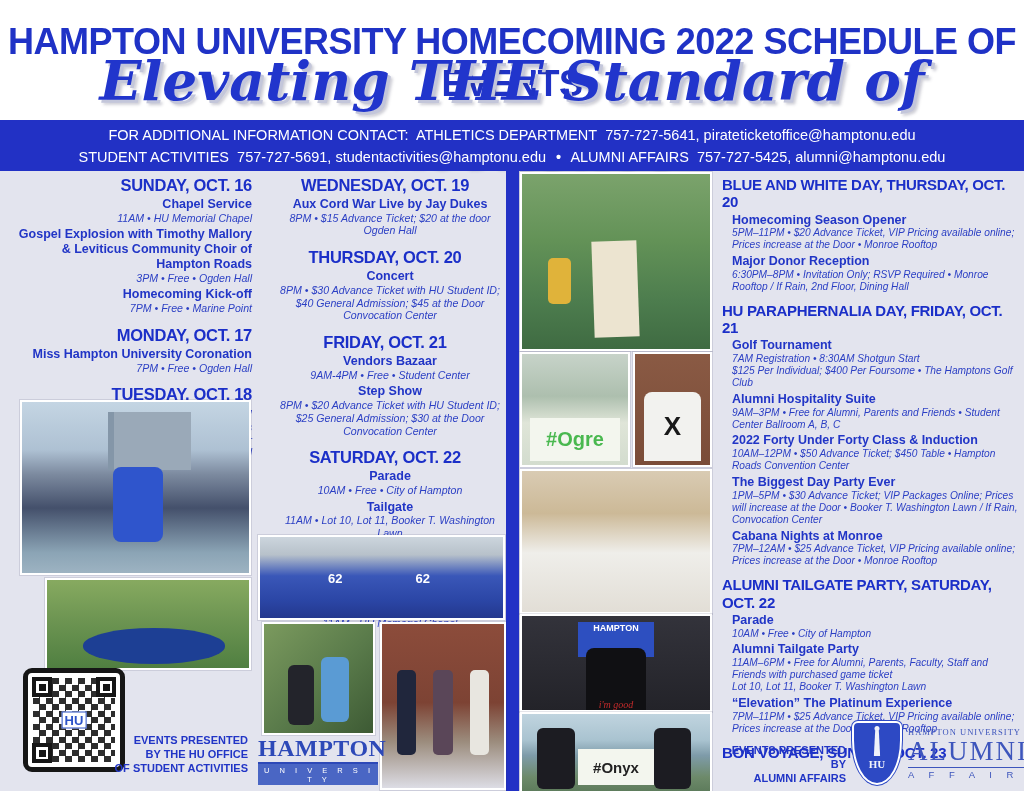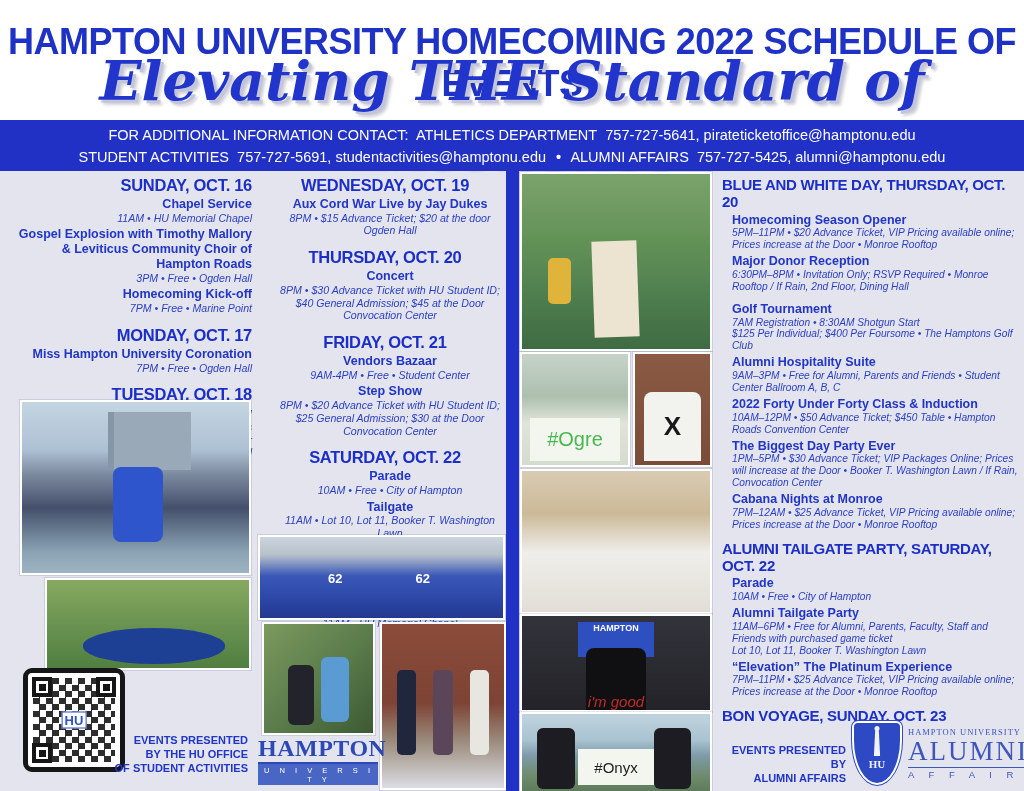--- a/index.html
+++ b/index.html
@@ -60,32 +60,32 @@
   .ph-walking .f1{left:12%;background:#20263c;}
   .ph-walking .f2{left:42%;background:#5a4658;}
   .ph-walking .f3{left:72%;background:#e8e6e0;}
   .ph-vintage{left:520px;top:172px;width:188px;height:175px;
      background:linear-gradient(180deg,#7ba36c 0%,#639257 38%,#4d7d4e 72%,#3f6b42 100%);}
   .ph-vintage .sign{position:absolute;left:38%;top:38%;width:24%;height:55%;background:#ece4d0;transform:rotate(-2deg);}
   .ph-vintage .y1{position:absolute;left:14%;top:48%;width:12%;height:26%;background:#e0b33a;border-radius:5px;}
   .ph-ogre{left:520px;top:352px;width:106px;height:111px;
      background:linear-gradient(180deg,#c7d3c9 0%,#adbfae 38%,#dfe5d8 62%,#d3dcce 100%);}
   .sign-card{position:absolute;left:8%;bottom:4%;width:84%;height:38%;background:#f3f6ee;
-     display:flex;align-items:center;justify-content:center;font-weight:normal;}
+     display:flex;align-items:center;justify-content:center;font-weight:bold;}
   .ph-ogre .sign-card{color:#49b84f;font-size:20px;}
   .ph-xshirt{left:633px;top:352px;width:75px;height:111px;background:linear-gradient(180deg,#8a5a44,#7a4c38);}
   .ph-xshirt .shirt{position:absolute;left:12%;top:34%;width:76%;height:62%;background:#f2f2ef;border-radius:8px 8px 0 0;
      display:flex;align-items:center;justify-content:center;color:#191919;font-weight:bold;font-size:26px;}
   .ph-whiteshirts{left:520px;top:469px;width:188px;height:141px;
      background:linear-gradient(180deg,#d9cbb3 0%,#ccb997 30%,#efeeea 58%,#e2ded6 100%);}
   .ph-tshirts{left:520px;top:614px;width:188px;height:94px;background:linear-gradient(180deg,#33333b,#232329);}
   .ph-tshirts .banner{position:absolute;left:30%;top:6%;width:40%;height:36%;background:#2d4fc0;
      color:#fff;font-weight:bold;font-size:9px;text-align:center;line-height:1.1;padding-top:2px;}
   .ph-tshirts .hoodie2{position:absolute;left:34%;top:34%;width:32%;height:66%;background:#101013;border-radius:8px 8px 0 0;
-     display:flex;align-items:flex-end;justify-content:center;color:#c22a2a;font-size:15px;font-style:italic;padding-bottom:16px;}
+     display:flex;align-items:flex-end;justify-content:center;color:#c22a2a;font-size:10px;font-style:italic;padding-bottom:16px;font-family:Liberation Serif, serif;}
   .ph-onyx{left:520px;top:712px;width:188px;height:77px;
      background:linear-gradient(180deg,#c0d4df 0%,#a9c3d0 34%,#7e9ba9 54%,#6d8a6a 82%,#5e7c5c 100%);}
   .ph-onyx .sign-card{left:30%;bottom:8%;width:40%;height:46%;color:#222;font-size:15px;}
   .ph-onyx .m1,.ph-onyx .m2{position:absolute;top:18%;width:20%;height:80%;background:#1c1c22;border-radius:6px;}
   .ph-onyx .m1{left:8%;} .ph-onyx .m2{left:70%;}
 
   
   .qr{position:absolute;left:23px;top:668px;width:92px;height:94px;background:#fff;
       border:5px solid #161616;border-radius:9px;}
   .qr-pattern{position:absolute;inset:5px;
@@ -236,20 +236,21 @@
       <div class="ev">
           <div class="ev-name">Homecoming Season Opener</div>
         <div class="ev-det">5PM–11PM • $20 Advance Ticket, VIP Pricing available online; Prices increase at the Door • Monroe Rooftop</div>
         </div>
       <div class="ev">
           <div class="ev-name">Major Donor Reception</div>
         <div class="ev-det">6:30PM–8PM • Invitation Only; RSVP Required • Monroe Rooftop / If Rain, 2nd Floor, Dining Hall</div>
         </div>
     </div>
     <div class="sec">
+      <h2 class="sec-day">HU PARAPHERNALIA DAY, FRIDAY, OCT. 21</h2>
       <div class="ev">
           <div class="ev-name">Golf Tournament</div>
         <div class="ev-det">7AM Registration • 8:30AM Shotgun Start</div>
         <div class="ev-det">$125 Per Individual; $400 Per Foursome • The Hamptons Golf Club</div>
         </div>
       <div class="ev">
           <div class="ev-name">Alumni Hospitality Suite</div>
         <div class="ev-det">9AM–3PM • Free for Alumni, Parents and Friends • Student Center Ballroom A, B, C</div>
         </div>
       <div class="ev">

